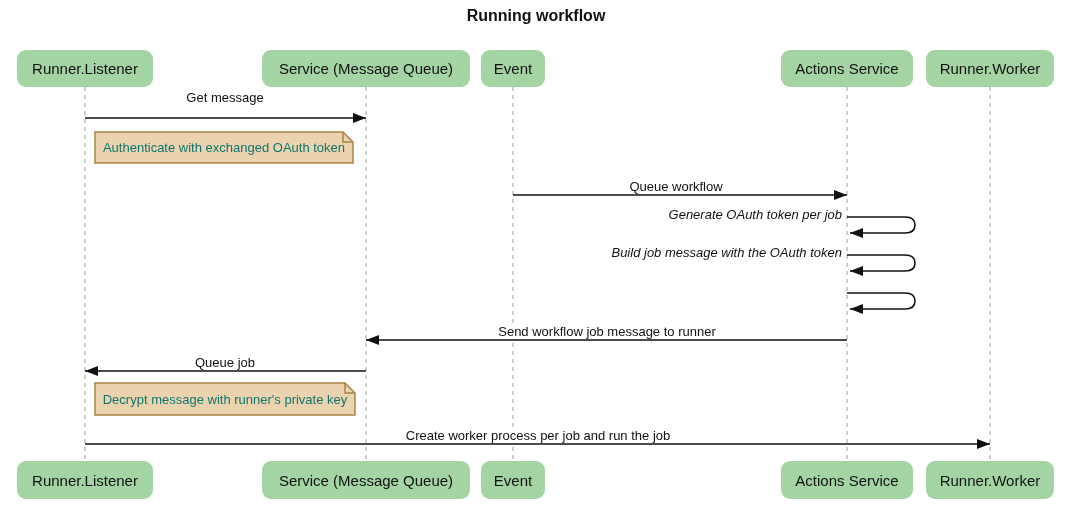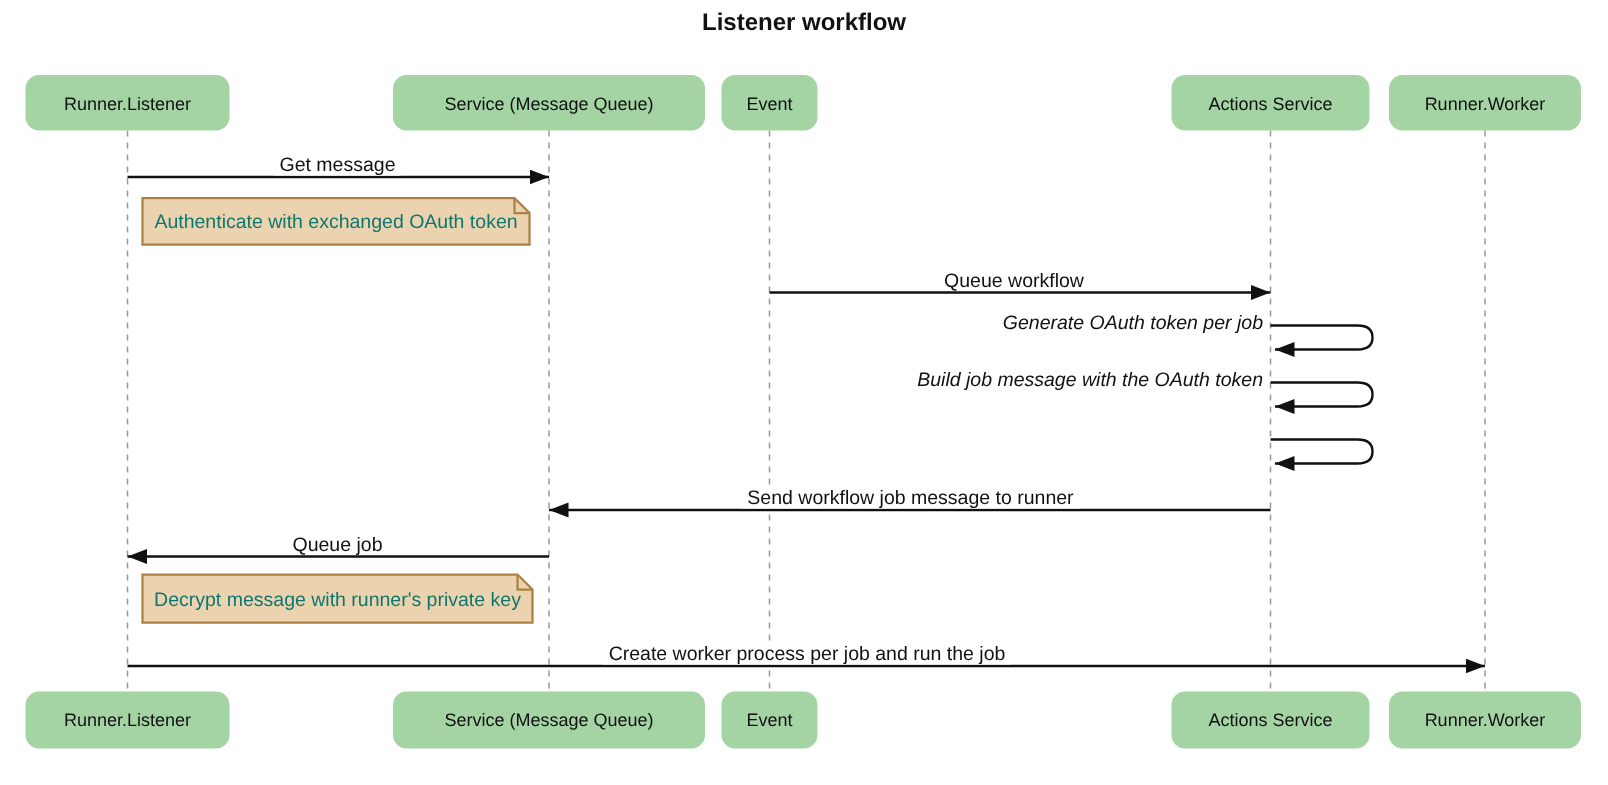--- a/index.html
+++ b/index.html
@@ -8,42 +8,42 @@
     font-family:"Liberation Sans", sans-serif; overflow:hidden;
   }
   .layer { position:absolute; left:0; top:0; }
   .title {
     position:absolute; left:0; right:0; top:7px; text-align:center;
     font-size:16px; font-weight:bold; color:#111;
   }
   .actor {
     position:absolute; height:37px; background:#A4D4A4; border-radius:9px;
     display:flex; align-items:center; justify-content:center;
-    font-size:12px; color:#111; white-space:nowrap;
+    font-size:15px; color:#111; white-space:nowrap;
   }
   .actor.bottom { height:38px; }
   .msg {
     position:absolute; font-size:13px; line-height:15px; color:#111;
     background:#fff; padding:0 4px; transform:translateX(-50%); white-space:nowrap;
   }
   .msg-right {
     position:absolute; font-size:13px; line-height:13px; color:#111;
     background:#fff; padding:0 2px; white-space:nowrap;font-style:italic;
   }
   .note-text {
     position:absolute; font-size:13px; line-height:13px; color:#0f766e;
     text-align:center; white-space:nowrap;
   }
 </style>
 </head>
 <body>
 
 <div class="stage">
 
-  <div class="title">Listener workflow</div>
+  <div class="title">Running workflow</div>
 
   <svg class="layer" width="1072" height="523" viewBox="0 0 1072 523">
     <defs>
       <marker id="arrow" markerUnits="userSpaceOnUse" markerWidth="14" markerHeight="12" refX="13" refY="5" orient="auto">
         <path d="M0,0 L13,5 L0,10 Z" fill="#111"></path>
       </marker>
     </defs>
 
     <g stroke="#999999" stroke-width="1" stroke-dasharray="4,4">
       <line x1="85" y1="87" x2="85" y2="461"></line>
@@ -77,21 +77,21 @@
   <div class="actor" style="left:481px; top:50px; width:64px;">Event</div>
   <div class="actor" style="left:781px; top:50px; width:132px;">Actions Service</div>
   <div class="actor" style="left:926px; top:50px; width:128px;">Runner.Worker</div>
 
   <div class="actor bottom" style="left:17px;  top:461px; width:136px;">Runner.Listener</div>
   <div class="actor bottom" style="left:262px; top:461px; width:208px;">Service (Message Queue)</div>
   <div class="actor bottom" style="left:481px; top:461px; width:64px;">Event</div>
   <div class="actor bottom" style="left:781px; top:461px; width:132px;">Actions Service</div>
   <div class="actor bottom" style="left:926px; top:461px; width:128px;">Runner.Worker</div>
 
-  <div class="msg" style="left:225px; top:102px;">Get message</div>
+  <div class="msg" style="left:225px; top:90px;">Get message</div>
   <div class="msg" style="left:676px; top:179px;">Queue workflow</div>
   <div class="msg-right" style="right:228px; top:208px;">Generate OAuth token per job</div>
   <div class="msg-right" style="right:228px; top:246px;">Build job message with the OAuth token</div>
   <div class="msg" style="left:607px; top:324px;">Send workflow job message to runner</div>
   <div class="msg" style="left:225px; top:355px;">Queue job</div>
   <div class="msg" style="left:538px; top:428px;">Create worker process per job and run the job</div>
 
   <div class="note-text" style="left:95px; top:141px; width:258px;">Authenticate with exchanged OAuth token</div>
   <div class="note-text" style="left:95px; top:393px; width:260px;">Decrypt message with runner's private key</div>
 

